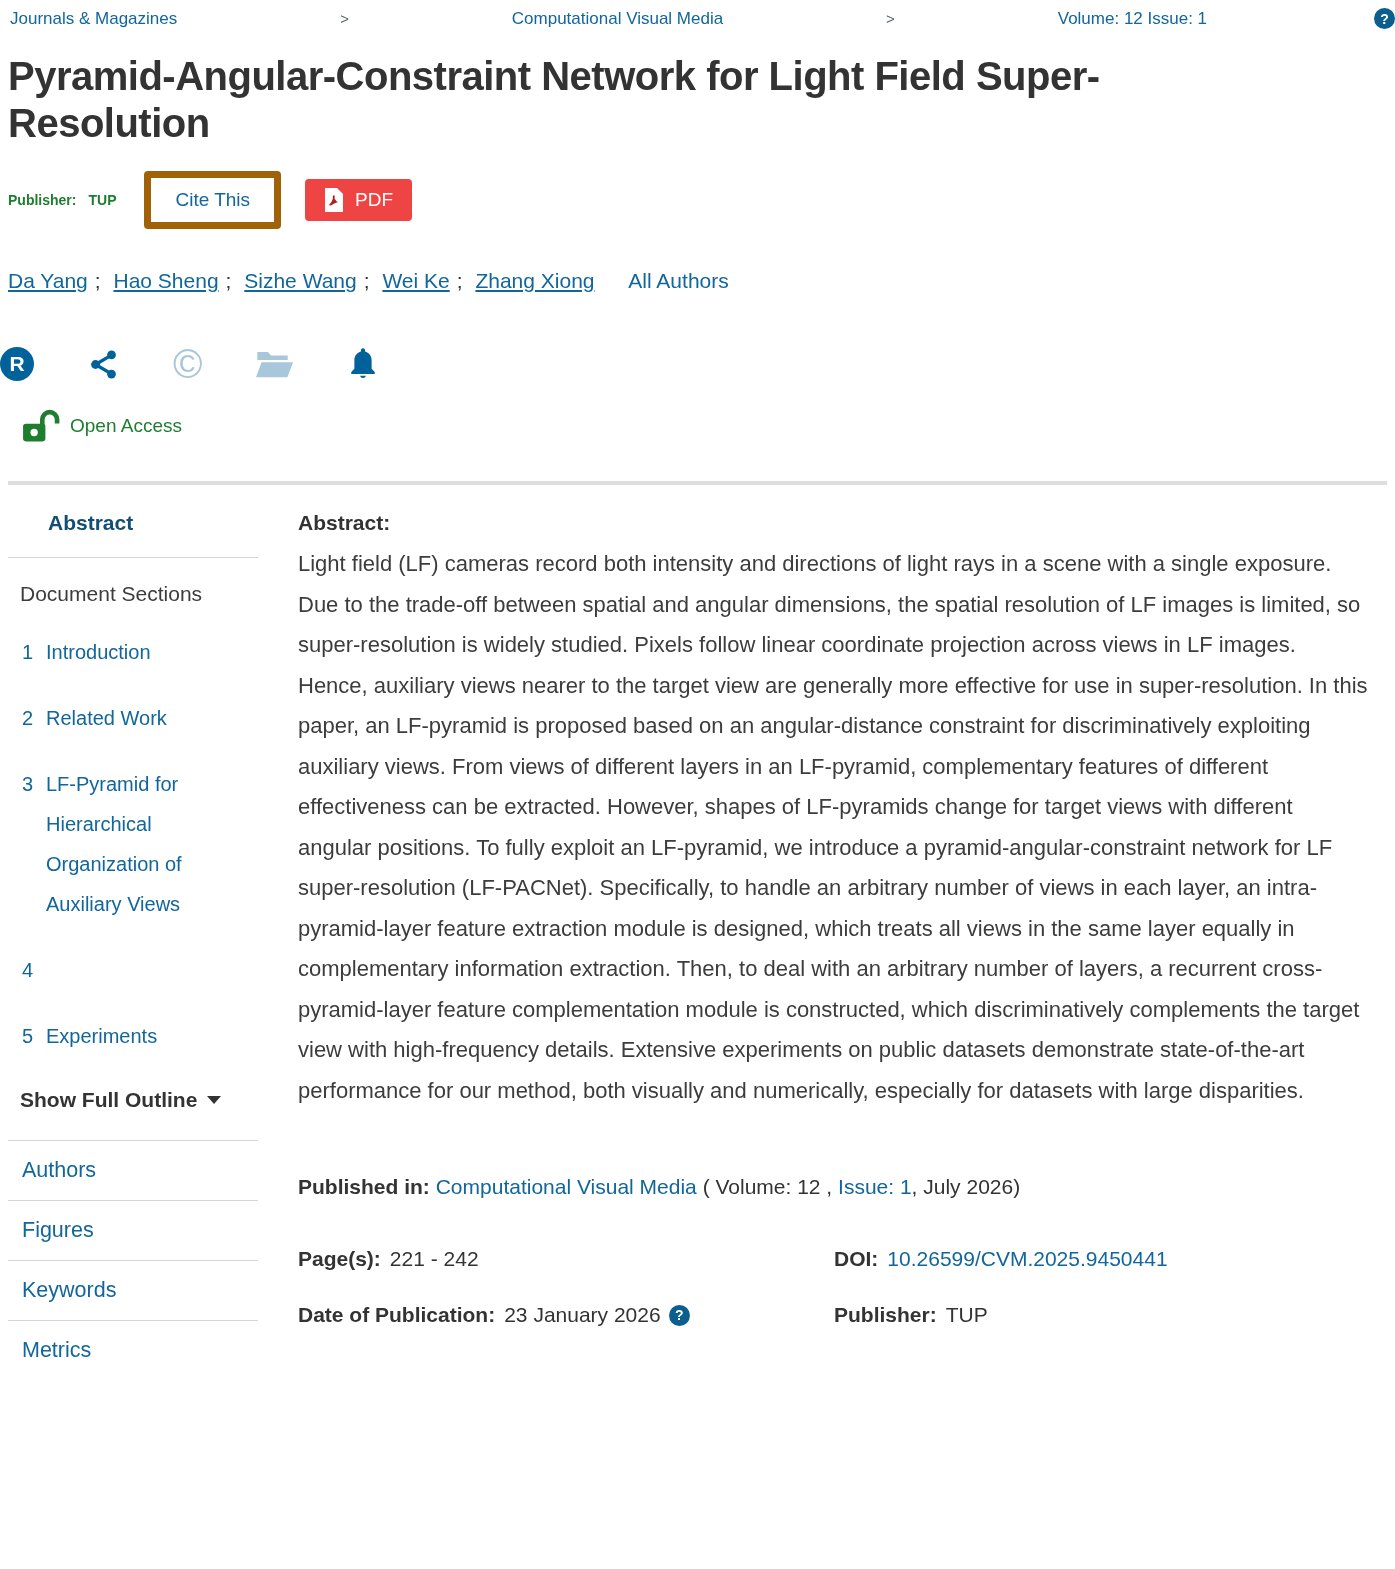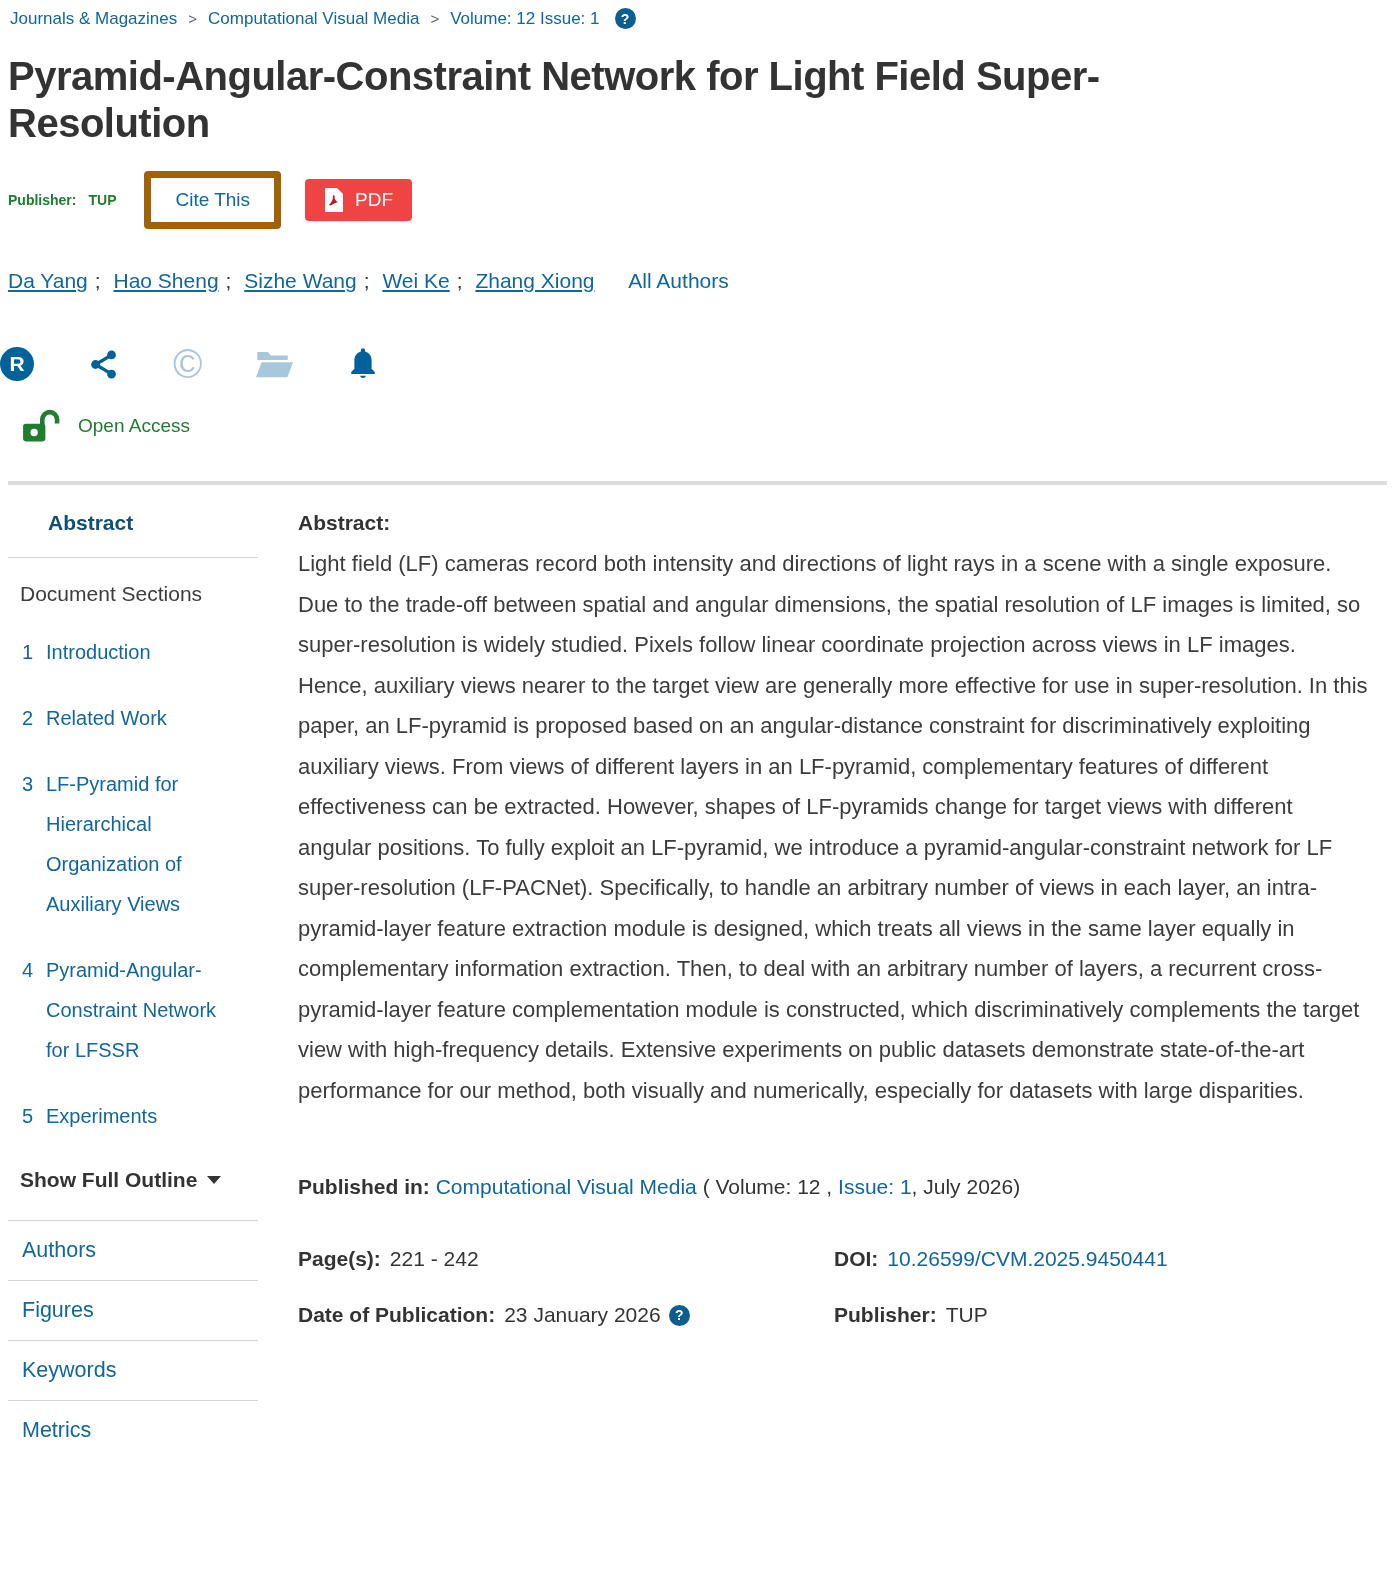--- a/index.html
+++ b/index.html
@@ -3,21 +3,21 @@
 <meta charset="utf-8">
 <style>
   * { box-sizing: border-box; margin: 0; padding: 0; }
   html, body { width: 1395px; height: 1569px; overflow: hidden; background: #fff; }
   body { font-family: "Liberation Sans", sans-serif; color: #333; }
 
   a { text-decoration: none; cursor: pointer; }
   .link { color: #11669c; }
 
   
-  .breadcrumb { display: flex; align-items: center; gap: 11px; padding: 8px 0 0 10px; font-size: 17px; }
+  .breadcrumb { display: flex; align-items: center; gap: 11px; padding: 8px 0 0 10px; font-size: 17px; justify-content: space-between; }
   .breadcrumb .sep { color: #5a6570; font-size: 15px; }
   .help-badge { display: inline-flex; align-items: center; justify-content: center;
     width: 21px; height: 21px; border-radius: 50%; background: #0b5e8e; color: #fff;
     font-size: 14px; font-weight: 700; margin-left: 4px; }
 
   .page-title { margin: 24px 10px 0 8px; max-width: 1290px; font-size: 40px; line-height: 1.18;
     font-weight: 700; color: #333; letter-spacing: -0.5px; }
 
   .pub-row { display: flex; align-items: center; margin: 24px 0 0 8px; }
   .publisher-hdr { font-size: 14px; font-weight: 700; color: #1e7d2f; }
@@ -38,21 +38,21 @@
     padding: 13px 10px 18px 18px; }
   .metrics-box .count { font-size: 25px; font-weight: 700; color: #00538a; }
   .metrics-box .line { font-size: 21px; color: #1173a5; margin-top: 14px; }
   .icon-row { display: flex; align-items: center; gap: 54px; margin: 32px 26px 0 0; }
   .icon-btn { display: inline-flex; align-items: center; justify-content: center; cursor: pointer;
     background: none; border: none; padding: 0; }
   .r-badge { width: 34px; height: 34px; border-radius: 50%; background: #00629b; color: #fff;
     font-size: 21px; font-weight: 700; display: inline-flex; align-items: center; justify-content: center; }
   .copyright-glyph { font-size: 40px; line-height: 34px; color: #a9c7db; font-weight: 400; }
 
-  .open-access-row { display: flex; align-items: center; gap: 18px; margin: 26px 0 0 20px; }
+  .open-access-row { display: flex; align-items: center; gap: 10px; margin: 26px 0 0 20px; }
   .open-access-label { color: #1e7d2f; font-size: 19px; }
 
   .header-divider { height: 4px; background: #ddd; margin: 36px 8px 0 8px; }
 
   
   .content { display: flex; align-items: flex-start; }
   .sidebar { width: 262px; flex-shrink: 0; padding-top: 26px; }
   .sb-abstract { display: block; margin-left: 48px; font-size: 21px; font-weight: 700; color: #134e74; }
   .sb-div { border-top: 1px solid #d6d6d6; margin: 22px 4px 0 8px; }
   .sb-docsec { margin: 24px 0 0 20px; font-size: 21px; color: #3c3c3c; }
@@ -184,21 +184,20 @@
       <li>
         <span class="num">2</span>
         <a class="lbl">Related Work</a>
       </li>
       <li>
         <span class="num">3</span>
         <a class="lbl">LF-Pyramid for Hierarchical Organization of Auxiliary Views</a>
       </li>
       <li>
         <span class="num">4</span>
-        <a class="lbl">Pyramid-Angular-Constraint Network for LFSSR</a>
       </li>
       <li>
         <span class="num">5</span>
         <a class="lbl">Experiments</a>
       </li>
     </ul>
     <div class="show-outline">
       <span>Show Full Outline</span>
       <span class="caret-down"></span>
     </div>

